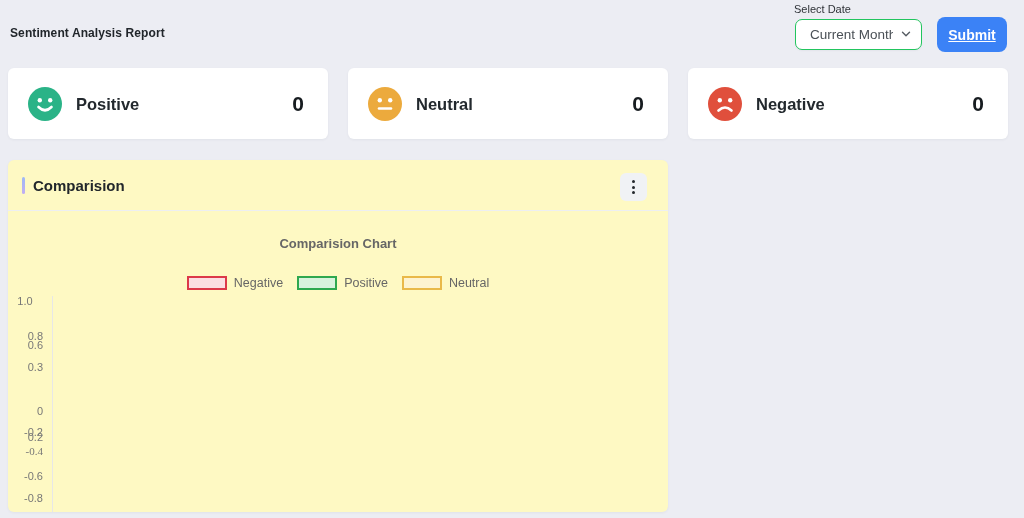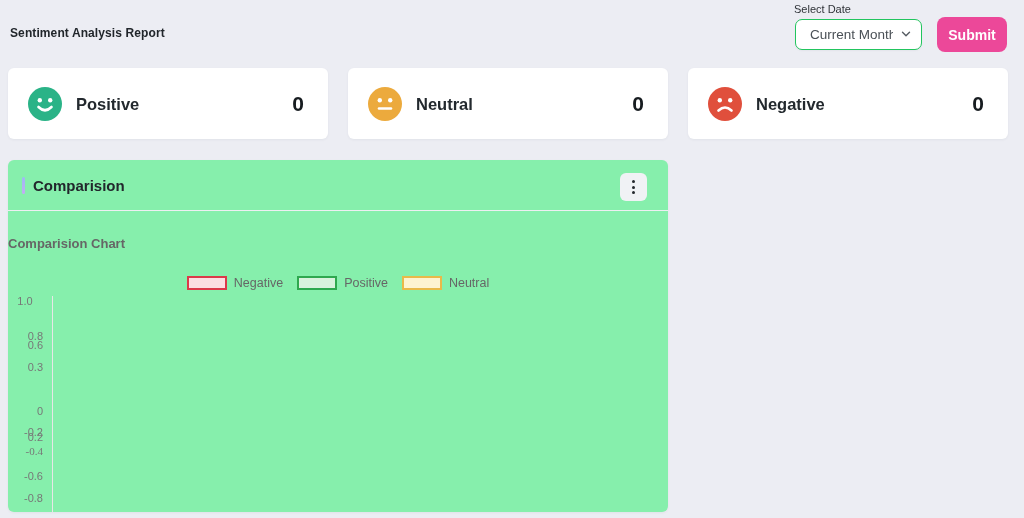--- a/index.html
+++ b/index.html
@@ -56,21 +56,21 @@
     font-size:16.5px; font-weight:600; color:#23292e;
   }
   .card-value {
     position:absolute; right:24px; top:50%; transform:translateY(-50%);
     font-size:21px; font-weight:bold; color:#171c20;
   }
 
   
   .panel {
     position:absolute; top:160px; height:352px;
-    background:#86efac; border-radius:6px;
+    background:#fef9c3; border-radius:6px;
     box-shadow:0 1px 3px rgba(25,30,55,.05);
   }
   .panel-left  { left:8px;   width:660px; }
   .panel-right { left:688px; width:320px; }
   .panel-header {
     position:relative; height:51px; border-bottom:1px solid #edeff2;
   }
   .accent-bar {
     position:absolute; left:14px; top:17px; width:3px; height:17px; border-radius:2px;
     background:linear-gradient(180deg,#9db9f5 0%,#c2aef2 100%);
@@ -82,21 +82,21 @@
   .kebab-btn {
     position:absolute; left:612px; top:13px; width:27px; height:28px;
     background:#f0f2f5; border:none; border-radius:6px; cursor:pointer;
     display:flex; flex-direction:column; align-items:center; justify-content:center; gap:2.5px;
   }
   .kebab-btn i { width:3px; height:3px; border-radius:50%; background:#23282d; display:block; }
 
   
   .chart-title {
     position:absolute; left:0; top:76px; width:100%;
-    text-align:left; font-size:13px; font-weight:bold; color:#666;
+    text-align:center; font-size:13px; font-weight:bold; color:#666;
   }
   .chart-legend {
     position:absolute; left:0; top:116px; width:100%;
     display:flex; justify-content:center; align-items:center; gap:14px;
   }
   .legend-item { display:flex; align-items:center; gap:7px; cursor:pointer; }
   .legend-box { width:40px; height:14px; border:2px solid; display:block; }
   .legend-text { font-size:12.5px; color:#666; }
   .y-axis { position:absolute; left:0; top:0; width:36px; height:100%; }
   .y-tick {
@@ -121,21 +121,21 @@
   <div class="page-title">Sentiment Analysis Report</div>
   <div class="date-label">Select Date</div>
   <div class="select-wrap">
     <select class="date-select">
       <option>Current Month</option>
     </select>
     <svg class="select-chevron" viewBox="0 0 24 24" fill="none" stroke="currentColor" stroke-width="2.4" stroke-linecap="round" stroke-linejoin="round">
         <polyline points="6 9 12 15 18 9"></polyline>
       </svg>
   </div>
-  <button class="submit-btn" style="background: #ec4899;">Submit</button>
+  <button class="submit-btn" style="background: #3b82f6; text-decoration: underline;">Submit</button>
 
   <div class="card" style="left:8px">
     <span class="face" style="color: rgb(42, 179, 135);">
       <svg width="34" height="34" viewBox="0 0 34 34">
         <circle cx="17" cy="17" r="17" fill="currentColor"></circle>
         <circle cx="11.8" cy="13.2" r="2.2" fill="#fff"></circle>
         <circle cx="22.2" cy="13.2" r="2.2" fill="#fff"></circle>
         <path d="M10.5 20 Q17 26.5 23.5 20" stroke="#fff" stroke-width="2.6" fill="none" stroke-linecap="round"></path>
       </svg>
     </span>

